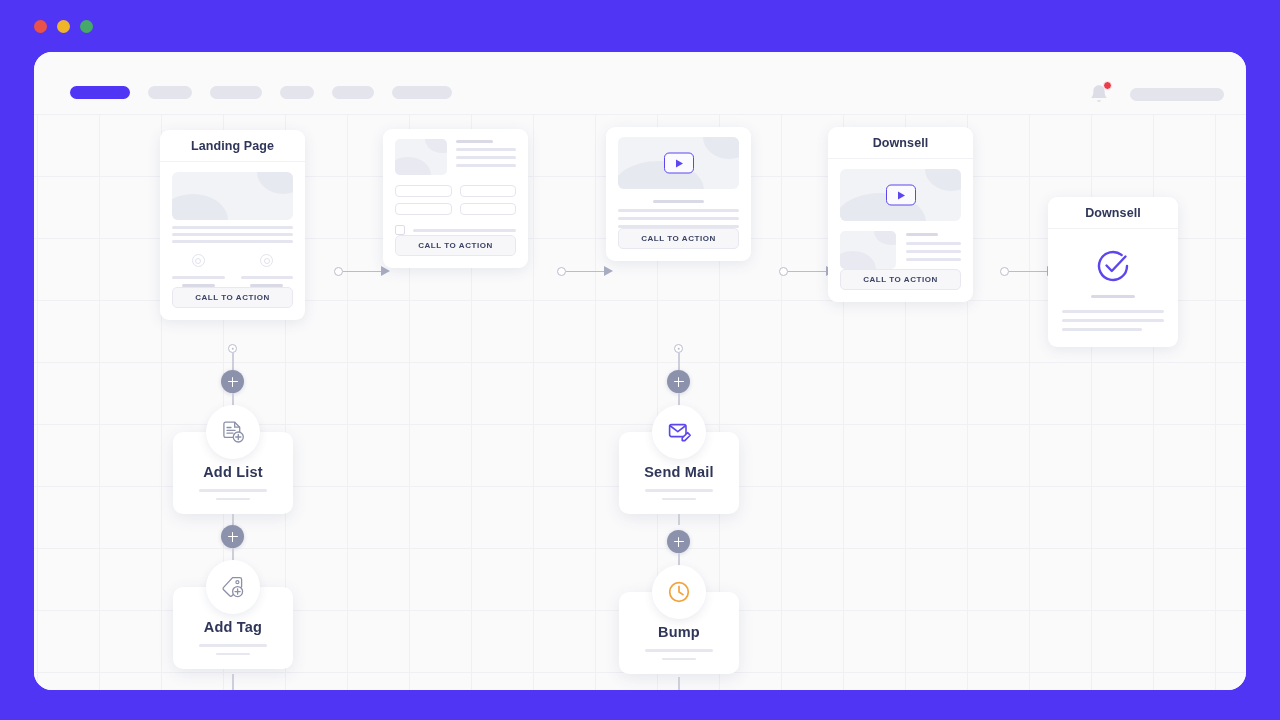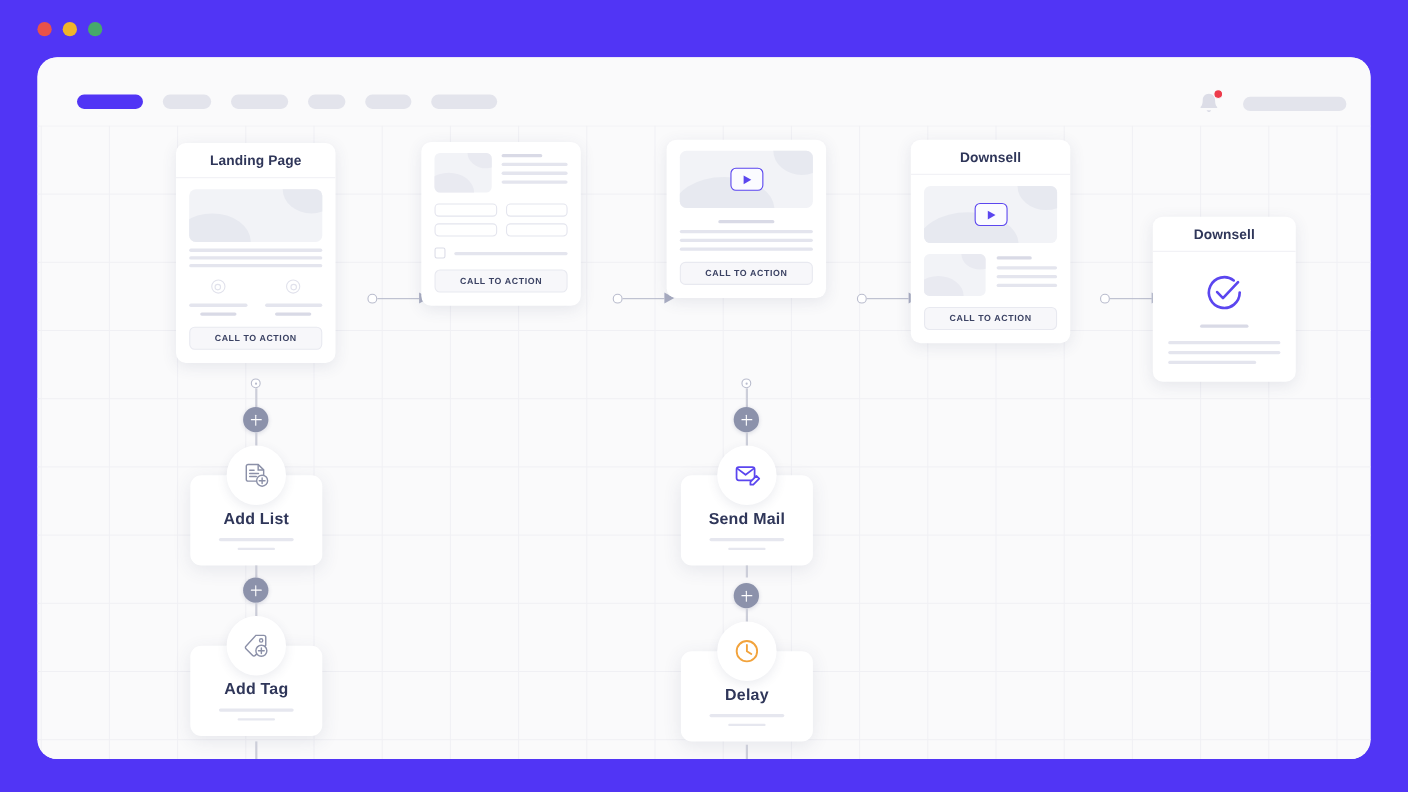--- a/index.html
+++ b/index.html
@@ -124,21 +124,20 @@
     margin-left: 2px;
   }
 
   .ln { height: 3px; border-radius: 2px; background: #e4e5ee; }
   .ln.dark { background: #d9dae6; }
   .ln.mt6 { margin-top: 6px; }
   .ln.mt5 { margin-top: 5px; }
   .ln.mt4 { margin-top: 4px; }
 
   .cta {
-    margin-top: 10px;
     height: 21px; border-radius: 5px;
     background: #f7f7fa;
     border: 1px solid #e8e9f0;
     display: flex; align-items: center; justify-content: center;
     font-size: 8px; font-weight: 700; letter-spacing: .55px;
     color: #3b4263;
   }
 
   .circ-icon {
     width: 13px; height: 13px; border-radius: 50%;
@@ -490,21 +489,21 @@
           </svg>
         </div>
       </div>
 
       <div class="v-line" style="left:644px; top:400px; height:11px;"></div>
       <div class="plus-btn" style="left:633px; top:416px;"></div>
       <div class="v-line" style="left:644px; top:439px; height:18px;"></div>
 
       <div class="action-node" style="left:585px; top:451px; width:120px;">
         <div class="action-card">
-          <span class="action-title">Delay</span>
+          <span class="action-title">Bump</span>
           <span class="action-l1"></span>
           <span class="action-l2"></span>
         </div>
         <div class="action-badge">
           <svg width="26" height="26" viewBox="0 0 26 26" fill="none">
             <circle cx="13" cy="13" r="9.3" stroke="#f2a33c" stroke-width="1.7" fill="#fff"></circle>
             <path d="M13 7.4V13l4 2.6" stroke="#f2a33c" stroke-width="1.7" stroke-linecap="round" stroke-linejoin="round" fill="none"></path>
           </svg>
         </div>
       </div>

